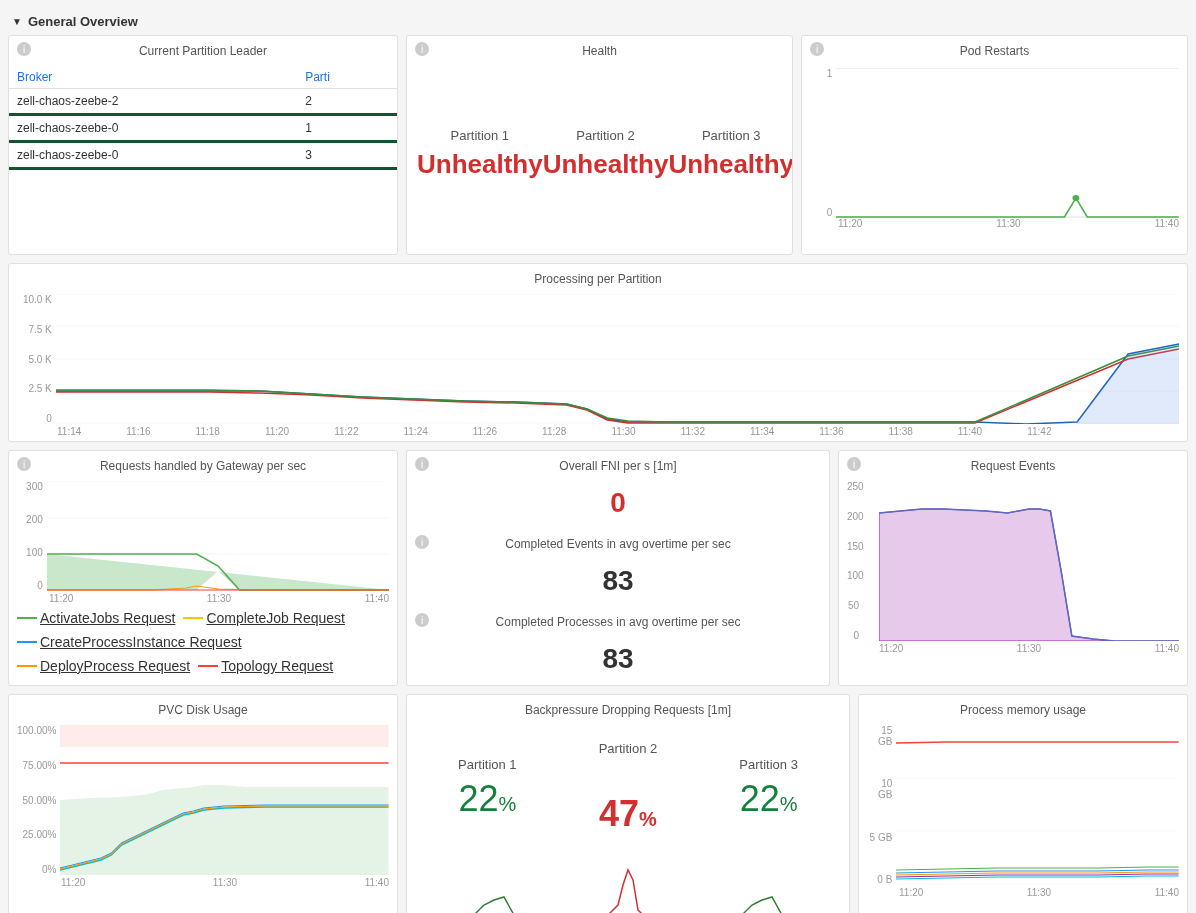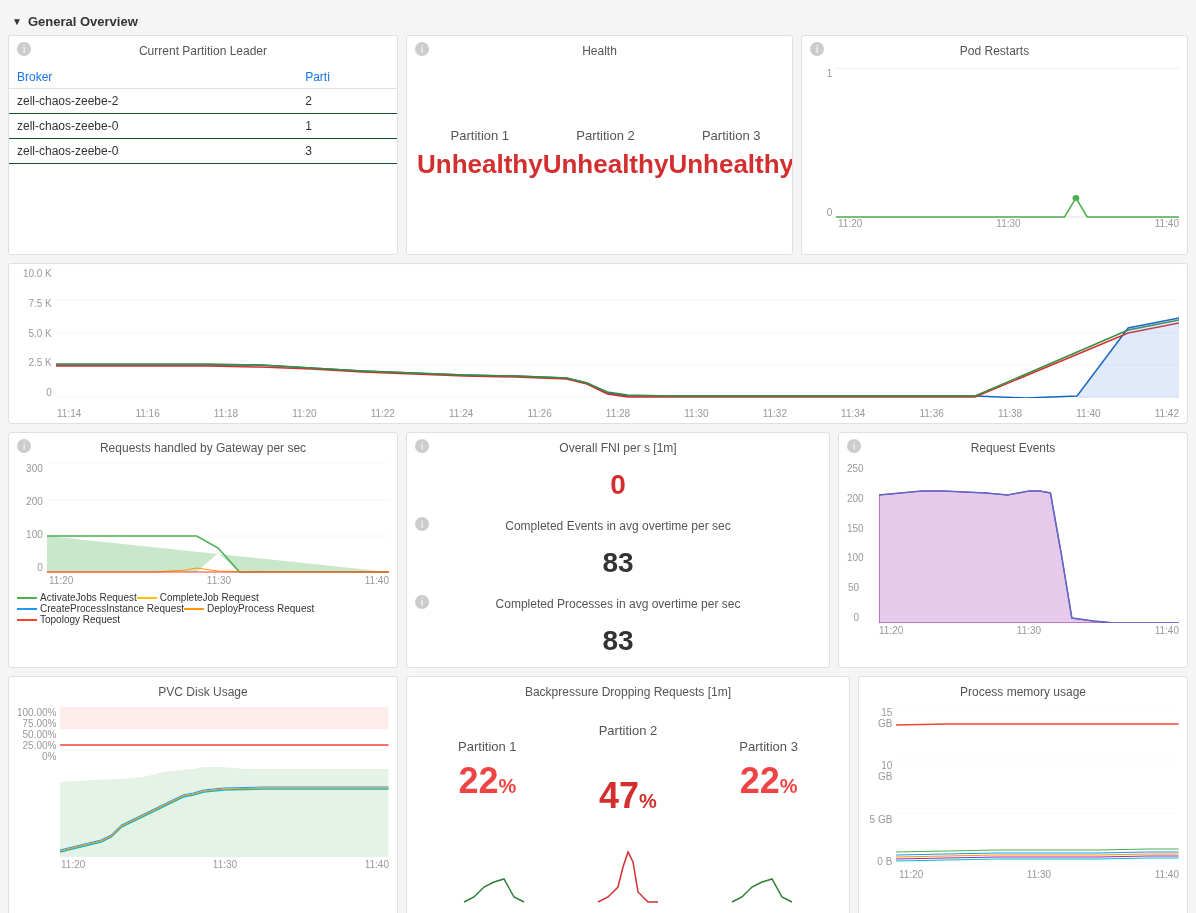--- a/index.html
+++ b/index.html
@@ -33,21 +33,21 @@
     }
 
     
     .card-partition-leader { width: 390px; min-height: 220px; }
     .partition-table { width: 100%; border-collapse: collapse; margin-top: 4px; }
     .partition-table th {
       text-align: left; padding: 4px 8px;
       border-bottom: 1px solid #e0e0e0; color: #555; font-weight: normal;
     }
     .partition-table th.link { color: #1a73e8; }
-    .partition-table td { padding: 5px 8px; border-bottom: 1px solid #14532d; }
+    .partition-table td { padding: 5px 8px; border-bottom: 3px solid #14532d; }
 
     
     .card-health { flex: 1; min-height: 220px; }
     .health-grid {
       display: flex; justify-content: space-around; align-items: center;
       padding: 20px 10px; height: calc(100% - 34px);
     }
     .health-item { text-align: center; }
     .health-label { font-size: 13px; color: #555; margin-bottom: 6px; }
     .health-status-red { font-size: 26px; font-weight: bold; color: #d32f2f; }
@@ -59,26 +59,26 @@
     .metric-value-black { color: #333; }
 
     
     .card-backpressure { flex: 1; min-height: 220px; }
     .backpressure-grid {
       display: flex; justify-content: space-around; align-items: center;
       padding: 20px 10px;
     }
     .bp-item { text-align: center; }
     .bp-label { font-size: 13px; color: #555; margin-bottom: 6px; }
-    .bp-value-green { font-size: 36px; font-weight: bold; color: #ef4444; }
+    .bp-value-green { font-size: 36px; font-weight: normal; color: #15803d; }
     .bp-value-red { font-size: 36px; font-weight: bold; color: #d32f2f; margin-top: 37px; }
     .bp-percent { font-size: 20px; }
 
     
-    .legend { display: flex; flex-wrap: wrap; padding: 4px 8px 6px; font-size: 10px; }
+    .legend { display: flex; flex-wrap: wrap; gap: 8px; padding: 4px 8px 6px; font-size: 14px; text-decoration: underline; }
     .legend-item { display: flex; align-items: center; gap: 3px; }
     .legend-dot { width: 20px; height: 2px; display: inline-block; }
   </style>
 </head>
 <body>
 
 <div class="page">
 
   <div class="section-header">
     <span class="arrow">▼</span>
@@ -153,20 +153,21 @@
           <span>11:20</span>
           <span>11:30</span>
           <span>11:40</span>
         </div>
       </div>
     </div>
   </div>
 
   <div class="grid-row">
     <div class="card" style="width:100%;">
+      <div class="card-title">Processing per Partition</div>
       <div style="position:relative; padding: 4px 8px 4px;">
         <div style="display:flex;">
           <div style="width:40px; display:flex; flex-direction:column; justify-content:space-between; text-align:right; padding-right:4px; color:#999; font-size:10px; height:130px;">
             <span>10.0 K</span>
             <span>7.5 K</span>
             <span>5.0 K</span>
             <span>2.5 K</span>
             <span>0</span>
           </div>
           <svg width="100%" height="130" viewBox="0 0 1100 130" preserveAspectRatio="none">
@@ -180,21 +181,21 @@
 
             <polyline points="0,97 100,97 150,97 200,97 250,100 300,103 350,105 400,107 450,108 500,110 520,115 540,125 560,128 600,128 650,128 700,128 750,128 800,128 850,128 900,128 950,130 1000,128 1050,60 1100,50" fill="none" stroke="#1565c0" stroke-width="1.5"></polyline>
 
             <polyline points="0,98 100,98 150,98 200,99 250,101 300,104 350,106 400,108 450,109 500,111 520,116 540,126 560,129 600,129 700,129 800,129 900,129 1050,65 1100,55" fill="none" stroke="#d32f2f" stroke-width="1.5"></polyline>
 
             <polyline points="0,96 100,96 150,96 200,97 250,100 300,103 350,105 400,107 450,108 500,110 520,115 540,124 560,127 600,128 700,128 800,128 900,128 1050,62 1100,52" fill="none" stroke="#388e3c" stroke-width="1.5"></polyline>
 
             <polygon points="1000,128 1050,60 1100,50 1100,130 1000,130" fill="rgba(100,149,237,0.2)"></polygon>
           </svg>
         </div>
-        <div style="display:flex; justify-content:space-between; padding-left:40px; color:#999; font-size:10px; margin-top:10px;">
+        <div style="display:flex; justify-content:flex-start; padding-left:40px; color:#999; font-size:10px; margin-top:2px;gap:45px;">
           <span>11:14</span>
           <span>11:16</span>
           <span>11:18</span>
           <span>11:20</span>
           <span>11:22</span>
           <span>11:24</span>
           <span>11:26</span>
           <span>11:28</span>
           <span>11:30</span>
           <span>11:32</span>
@@ -314,21 +315,21 @@
       </div>
     </div>
   </div>
 
   <div class="grid-row">
 
     <div class="card" style="width:390px;">
       <div class="card-title">PVC Disk Usage</div>
       <div style="position:relative; padding: 4px 8px 2px;">
         <div style="display:flex;">
-          <div style="width:44px; display:flex; flex-direction:column; justify-content:flex-start; text-align:right; padding-right:4px; color:#999; font-size:10px; height:150px;">
+          <div style="width:44px; display:flex; flex-direction:column; justify-content:space-between; text-align:right; padding-right:4px; color:#999; font-size:10px; height:150px;">
             <span>100.00%</span>
             <span>75.00%</span>
             <span>50.00%</span>
             <span>25.00%</span>
             <span>0%</span>
           </div>
           <svg width="100%" height="150" viewBox="0 0 320 150" preserveAspectRatio="none">
             <rect x="0" y="0" width="320" height="150" fill="white"></rect>
 
             <rect x="0" y="0" width="320" height="22" fill="rgba(244,67,54,0.1)"></rect>

